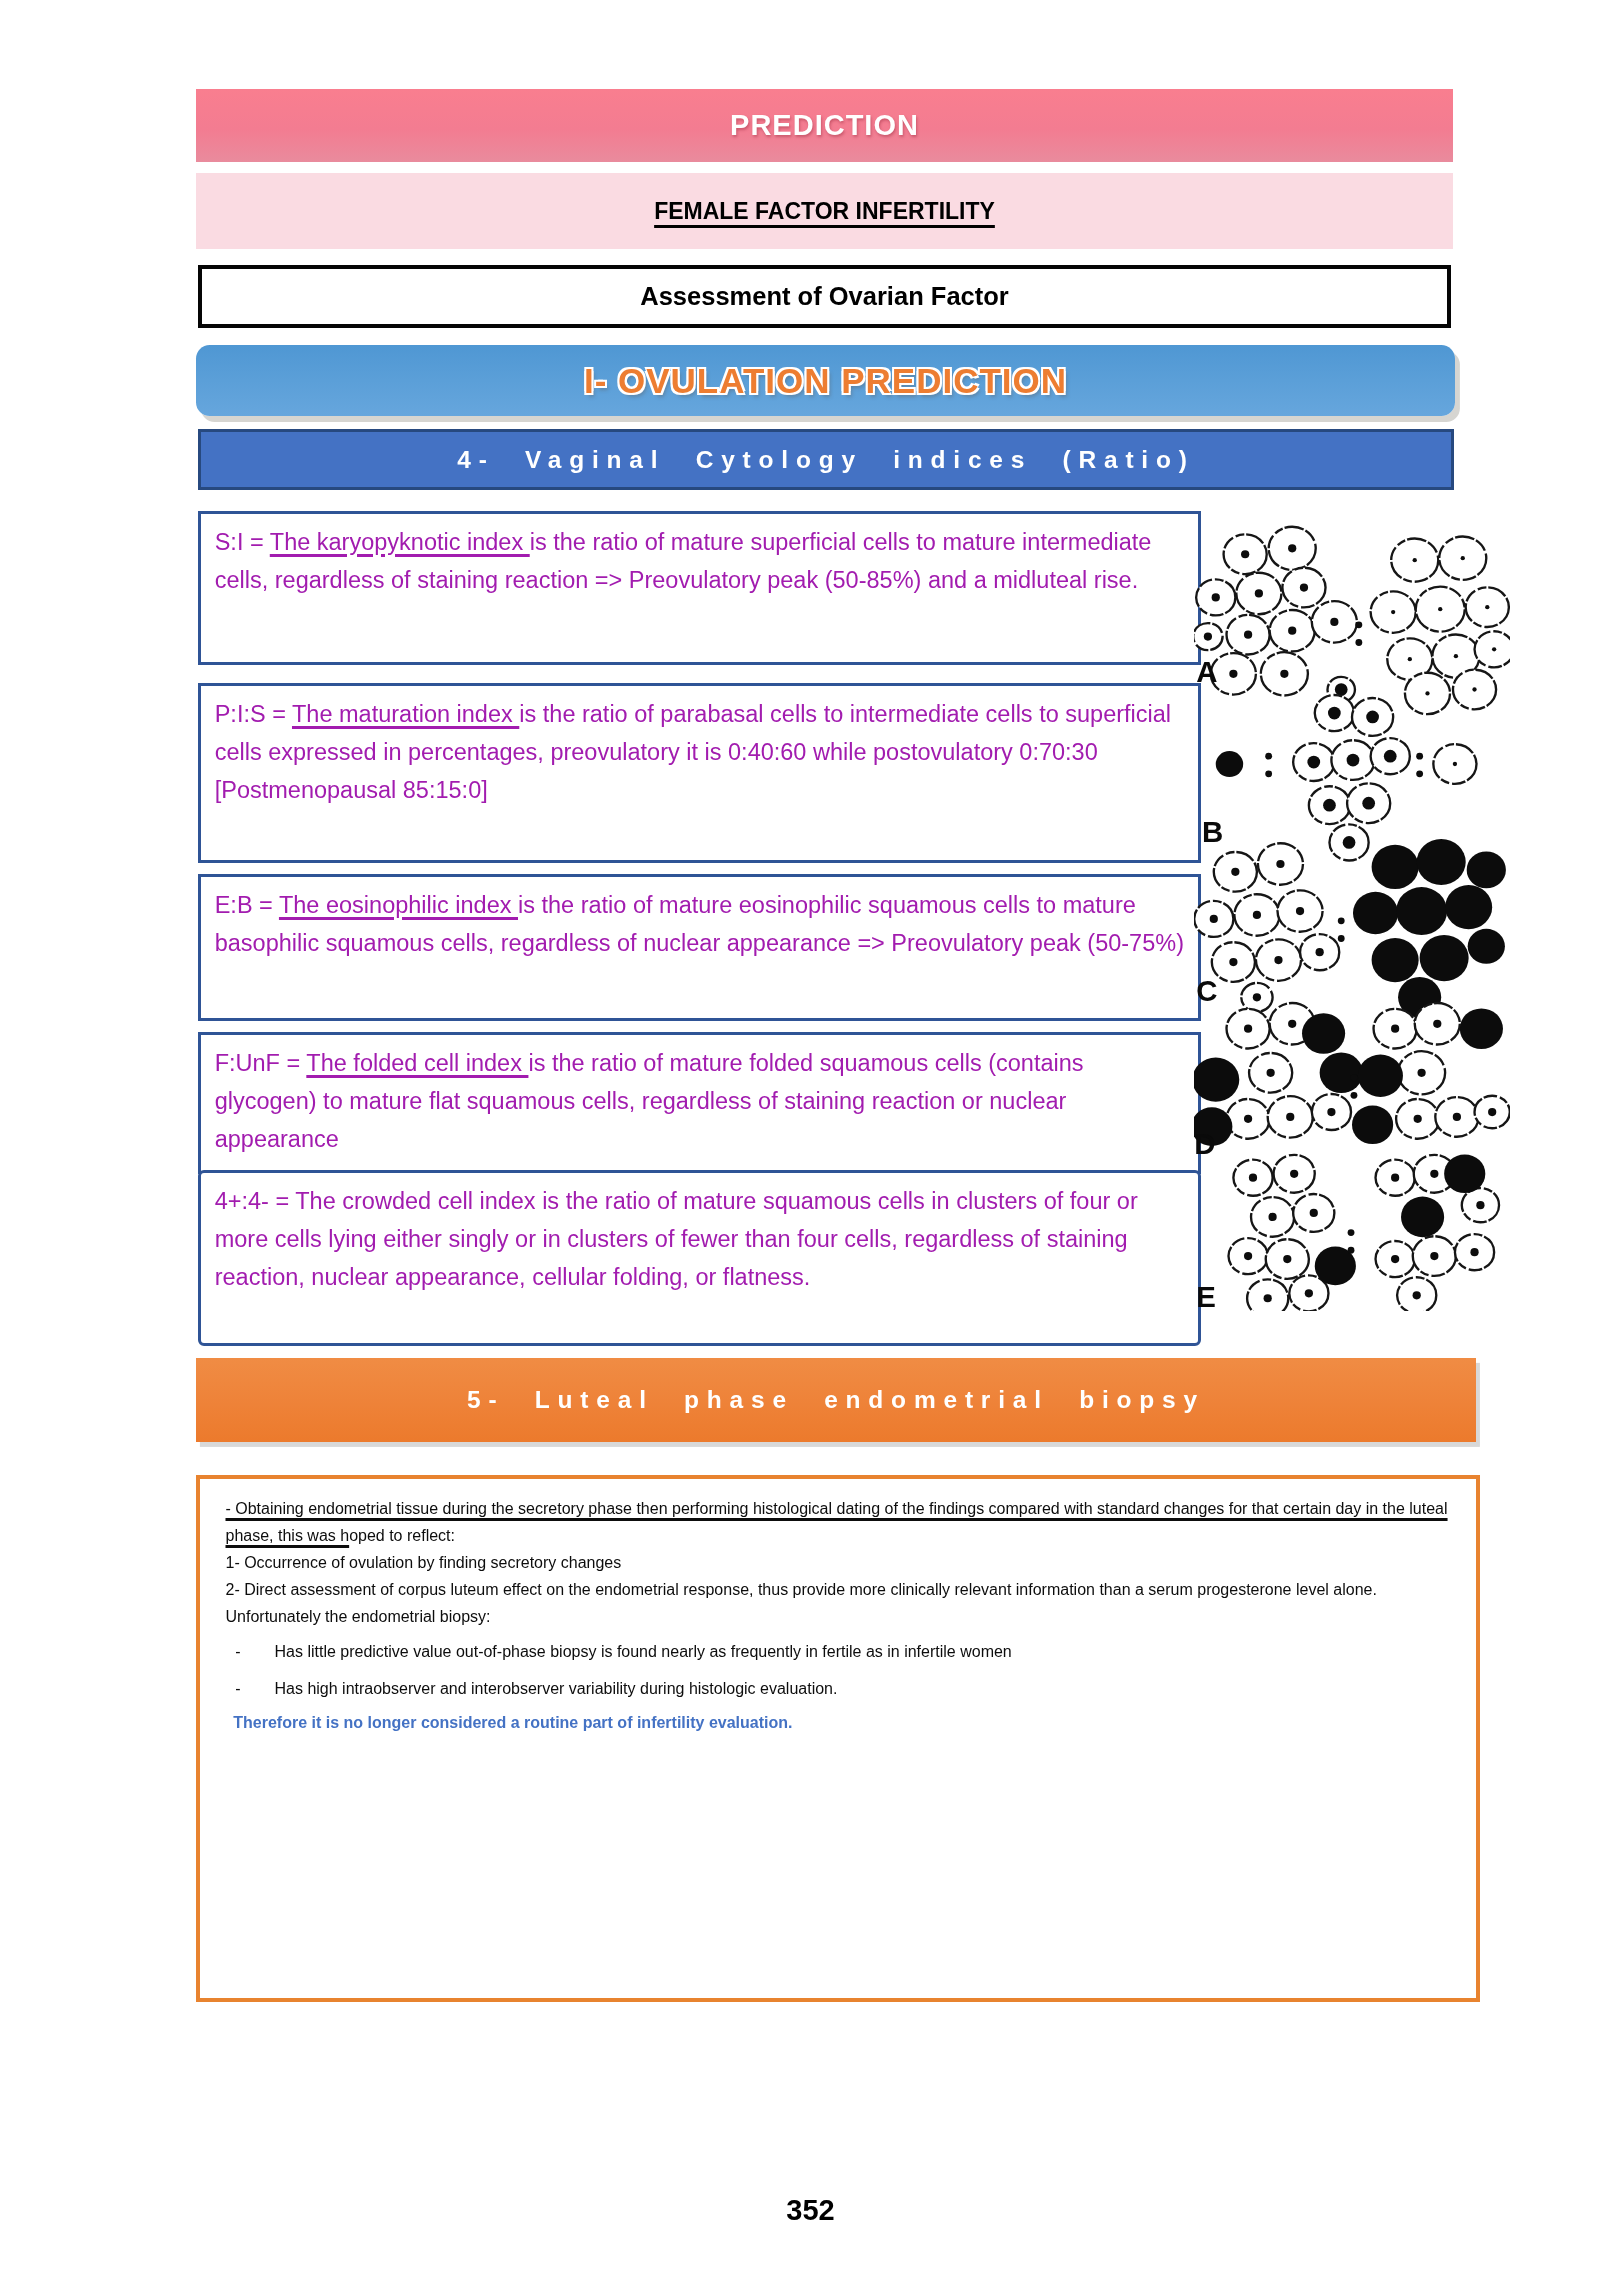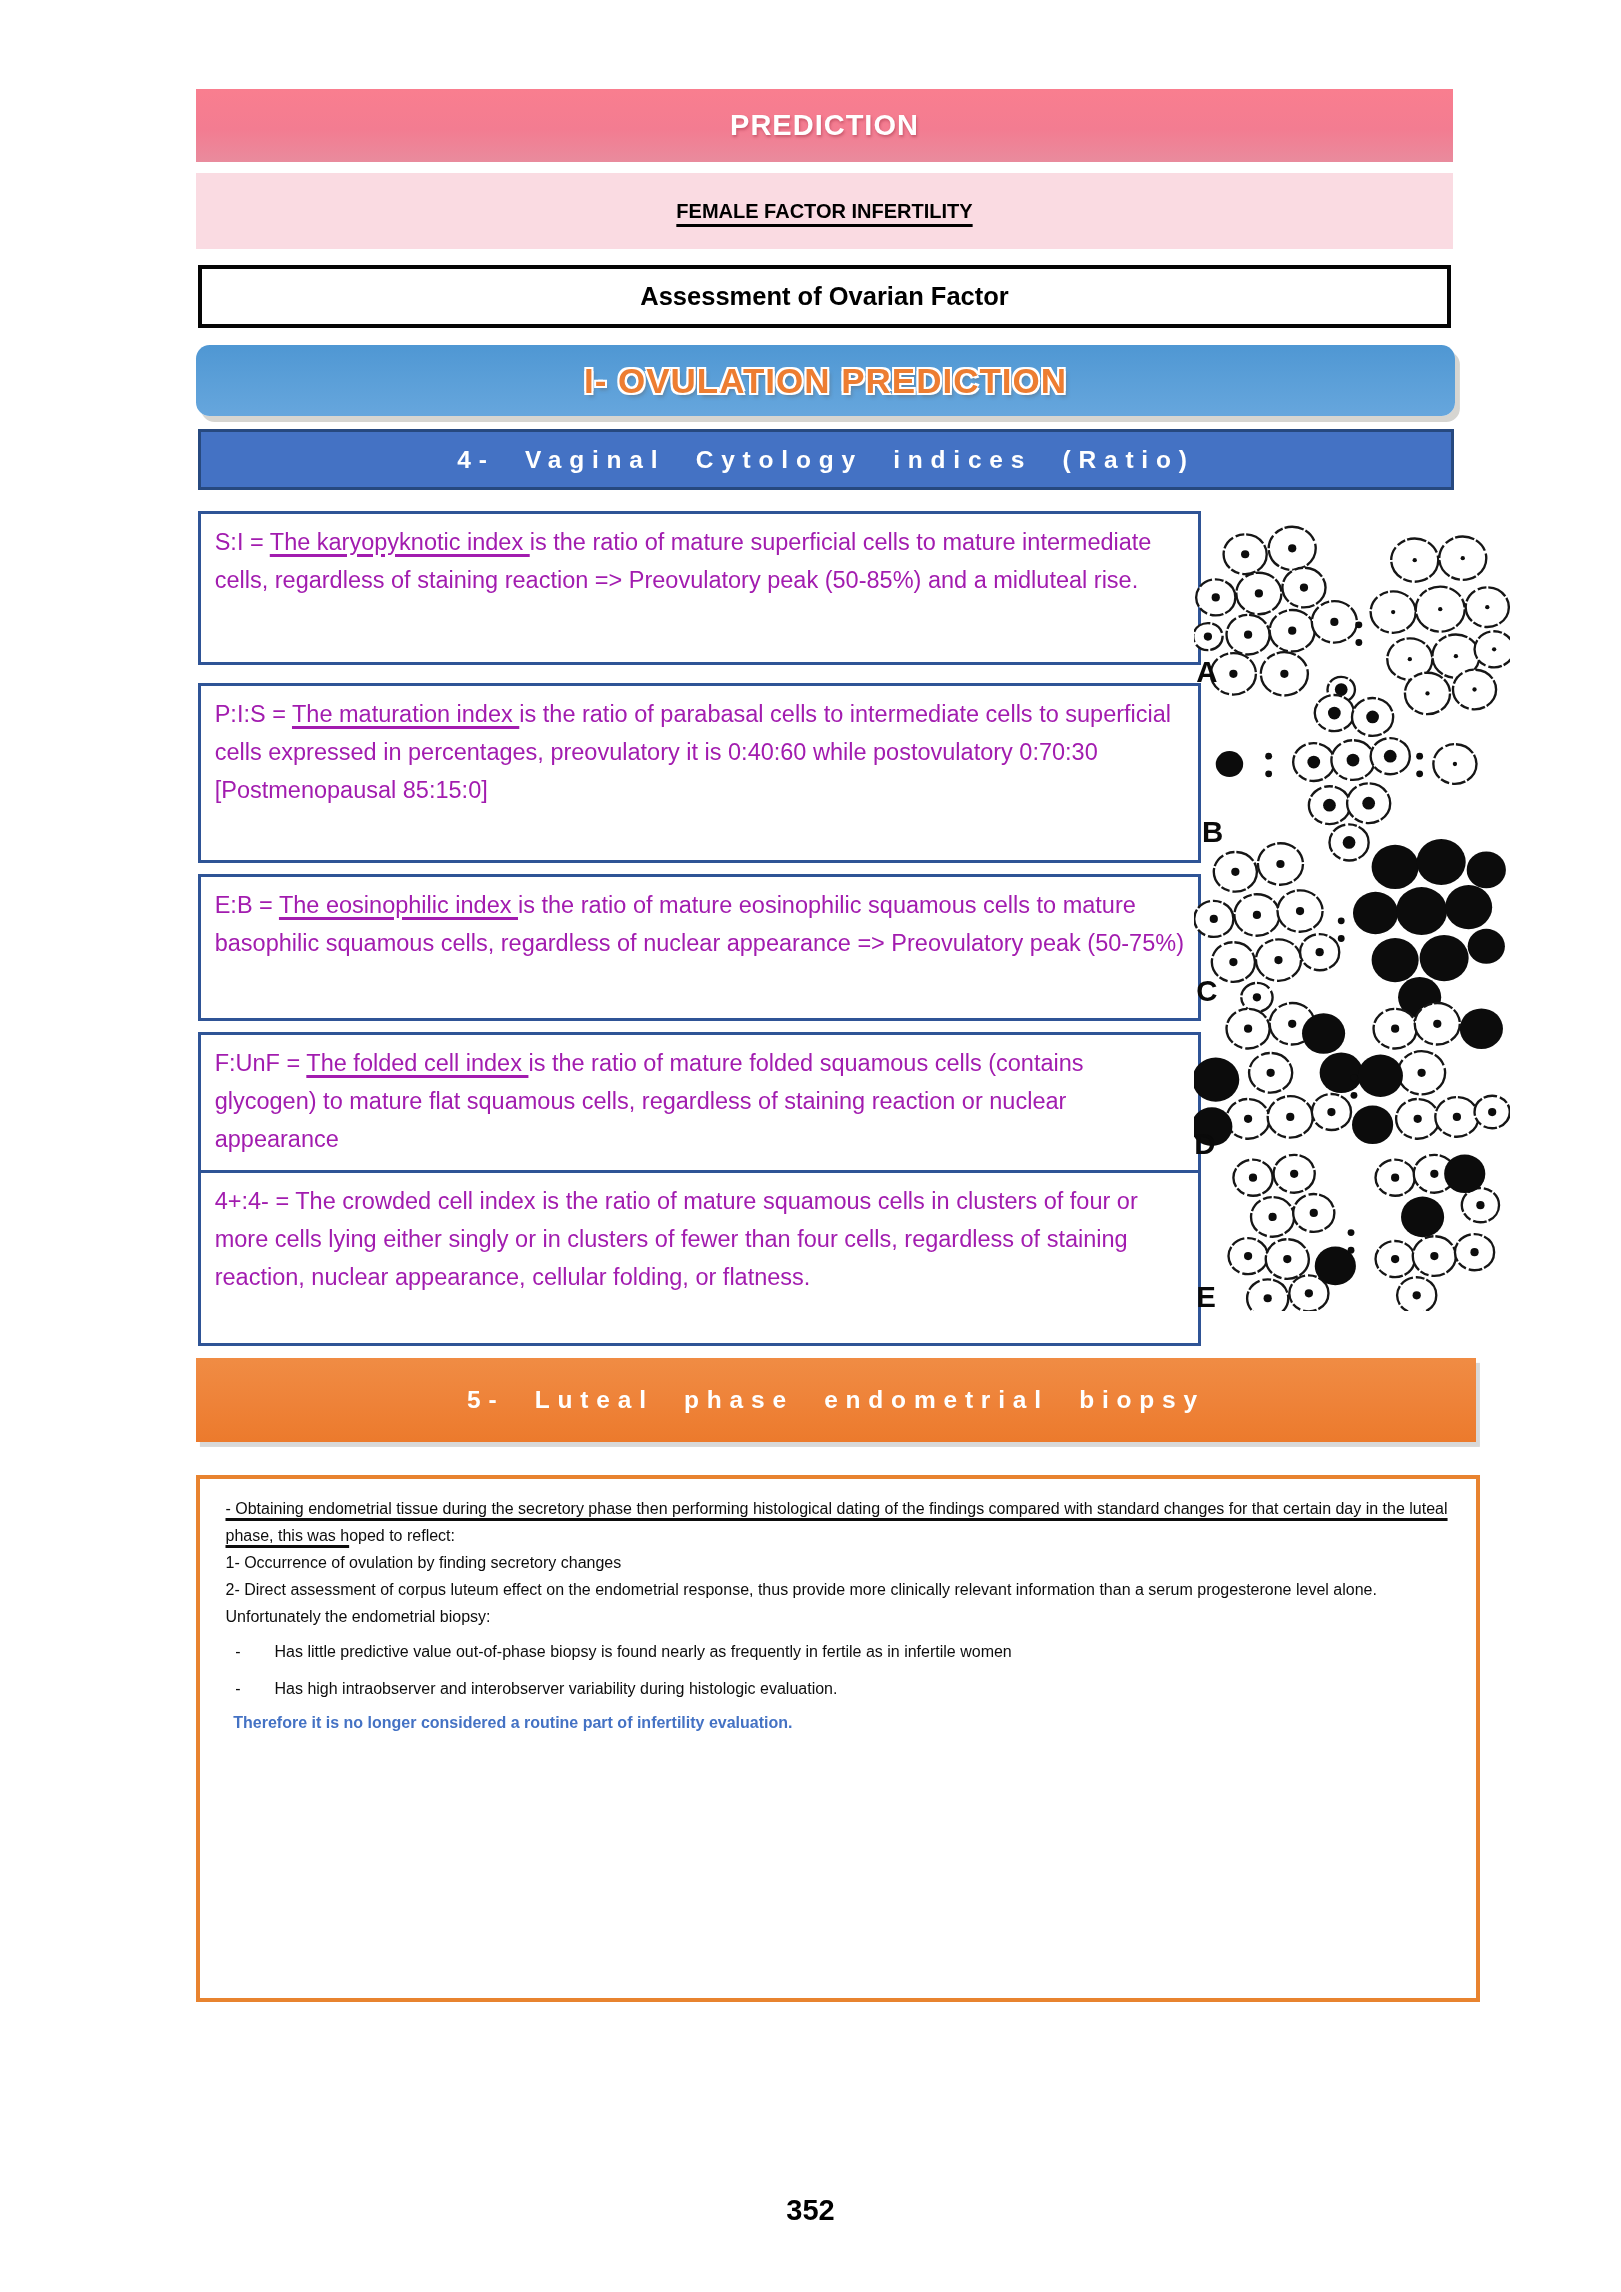--- a/index.html
+++ b/index.html
@@ -18,21 +18,21 @@
     left:196px;top:89px;width:1257px;height:73px;
     background:linear-gradient(180deg,#f97e8f 0%,#f37c91 55%,#e98b9d 100%);
     display:flex;align-items:center;justify-content:center;
     color:#fff;font-weight:bold;font-size:29px;letter-spacing:1px;
     text-shadow:1px 2px 2.9px rgba(150,40,60,.45);
   }
   .banner-female{
     left:196px;top:173px;width:1257px;height:76px;
     background:#fadbe2;
     display:flex;align-items:center;justify-content:center;
-    color:#000;font-weight:bold;font-size:20px;
+    color:#000;font-weight:bold;font-size:23px;
   }
   .banner-female .txt{text-decoration:underline;text-decoration-thickness:2.9px;text-underline-offset:5.9px;}
   .box-assessment{
     left:198px;top:265px;width:1253px;height:63px;
     border:4.9px solid #050505;background:#fff;
     display:flex;align-items:center;justify-content:center;
     font-weight:bold;font-size:25.5px;color:#000;
   }
   .banner-ovulation{
     left:196px;top:345px;width:1259px;height:71px;
@@ -58,21 +58,21 @@
     border:3.9px solid #2f5496;background:#fff;
     padding:8.8px 13.7px;
     font-size:23.5px;line-height:1.62;color:#a21caf;
     overflow:hidden;
   }
   .u{text-decoration:underline;text-decoration-thickness:2.5px;text-underline-offset:3.9px;}
   #def-0{top:511px;height:154px;}
   #def-1{top:683px;height:180px;}
   #def-2{top:874px;height:147px;}
   #def-3{top:1024px;height:142px;margin-top:8px;}
-  #def-4{top:1170px;height:176px;}
+  #def-4{top:1170px;height:176px;border-radius:6px;}
 
   
   .figure{left:1194px;top:517px;width:316px;height:794px;}
   .figure text{font-family:"Liberation Sans",sans-serif;font-weight:bold;font-size:30px;fill:#0a0a0a;}
 
   
   .banner-section5{
     left:196px;top:1358px;width:1280px;height:84px;
     background:linear-gradient(180deg,#f08c44 0%,#ee8238 55%,#ec7a2c 100%);
     box-shadow:3.9px 4.9px 0 rgba(190,190,190,.6);

